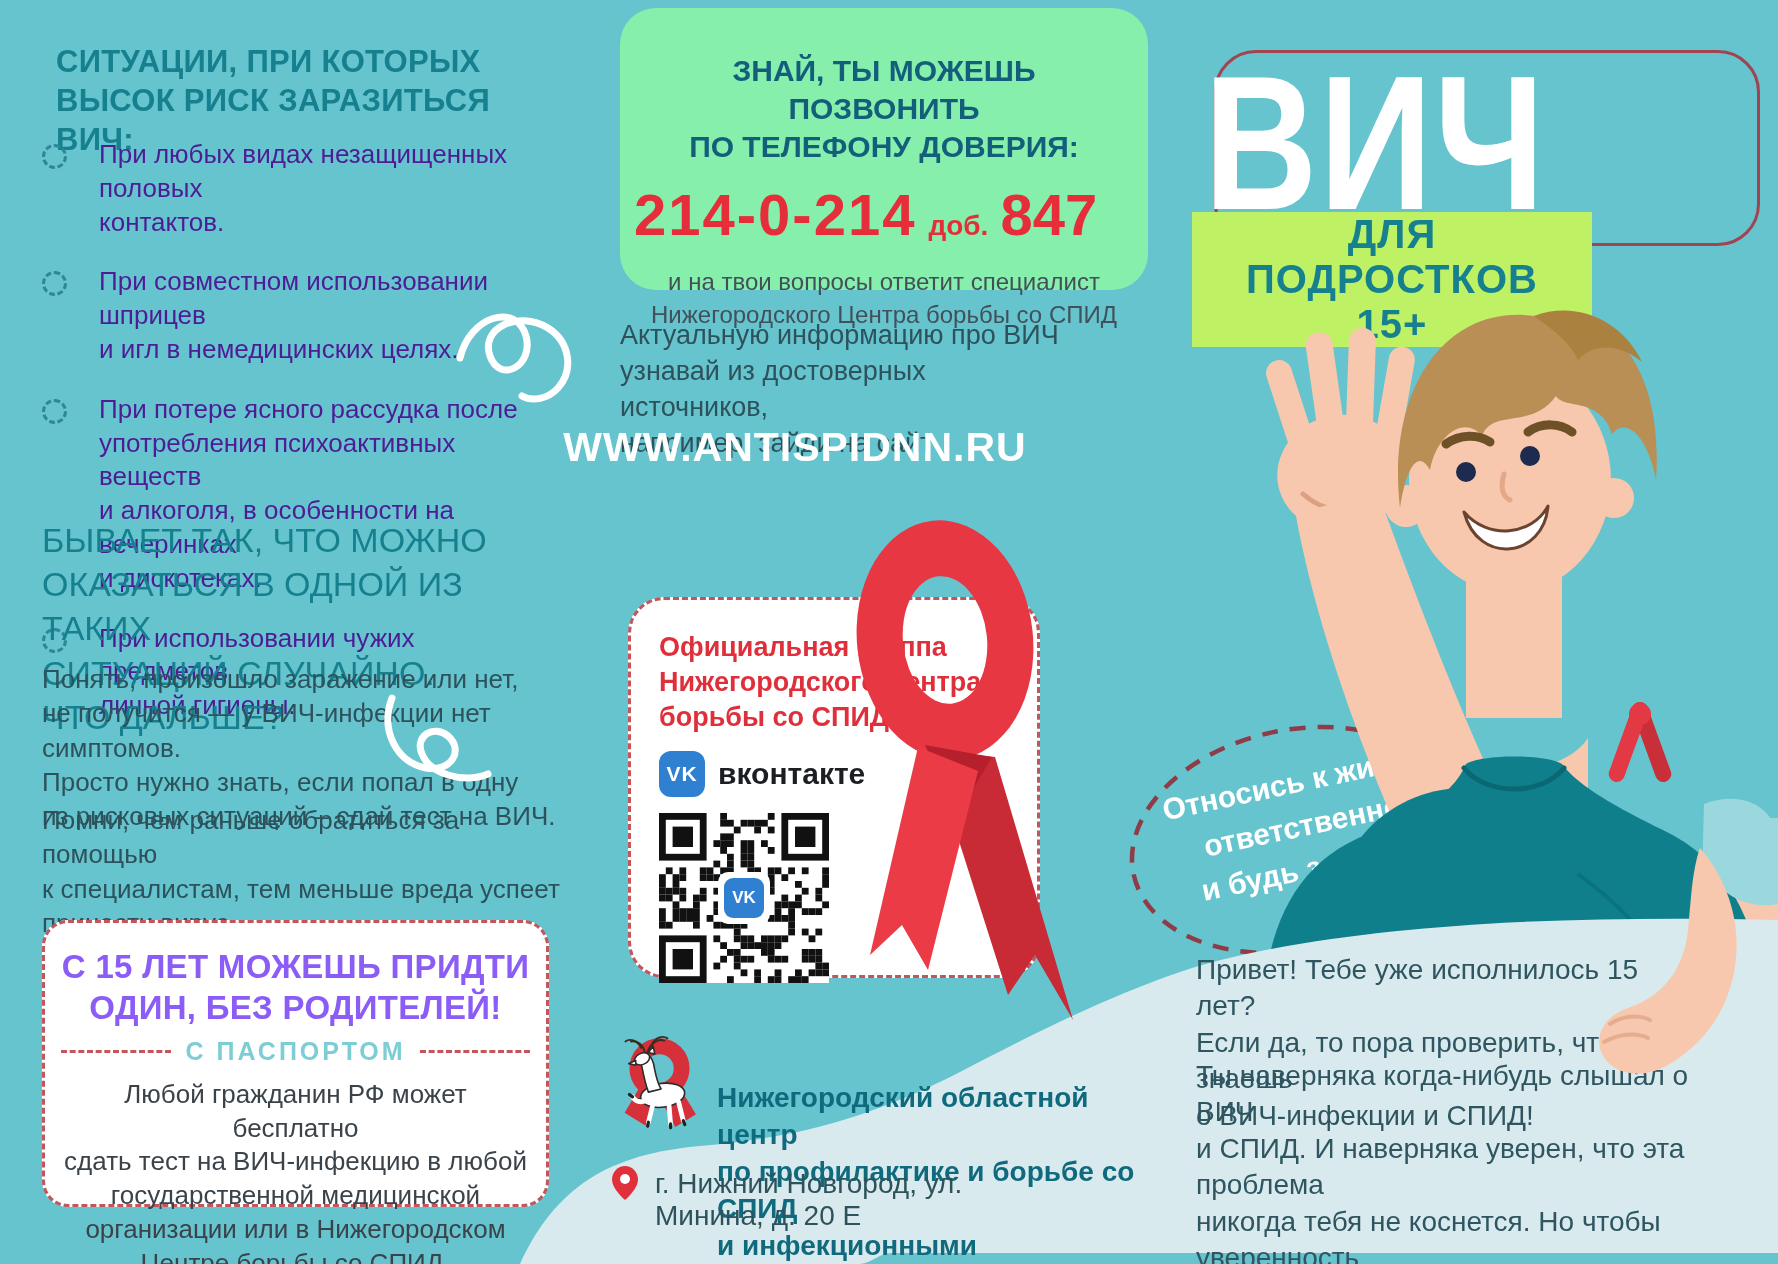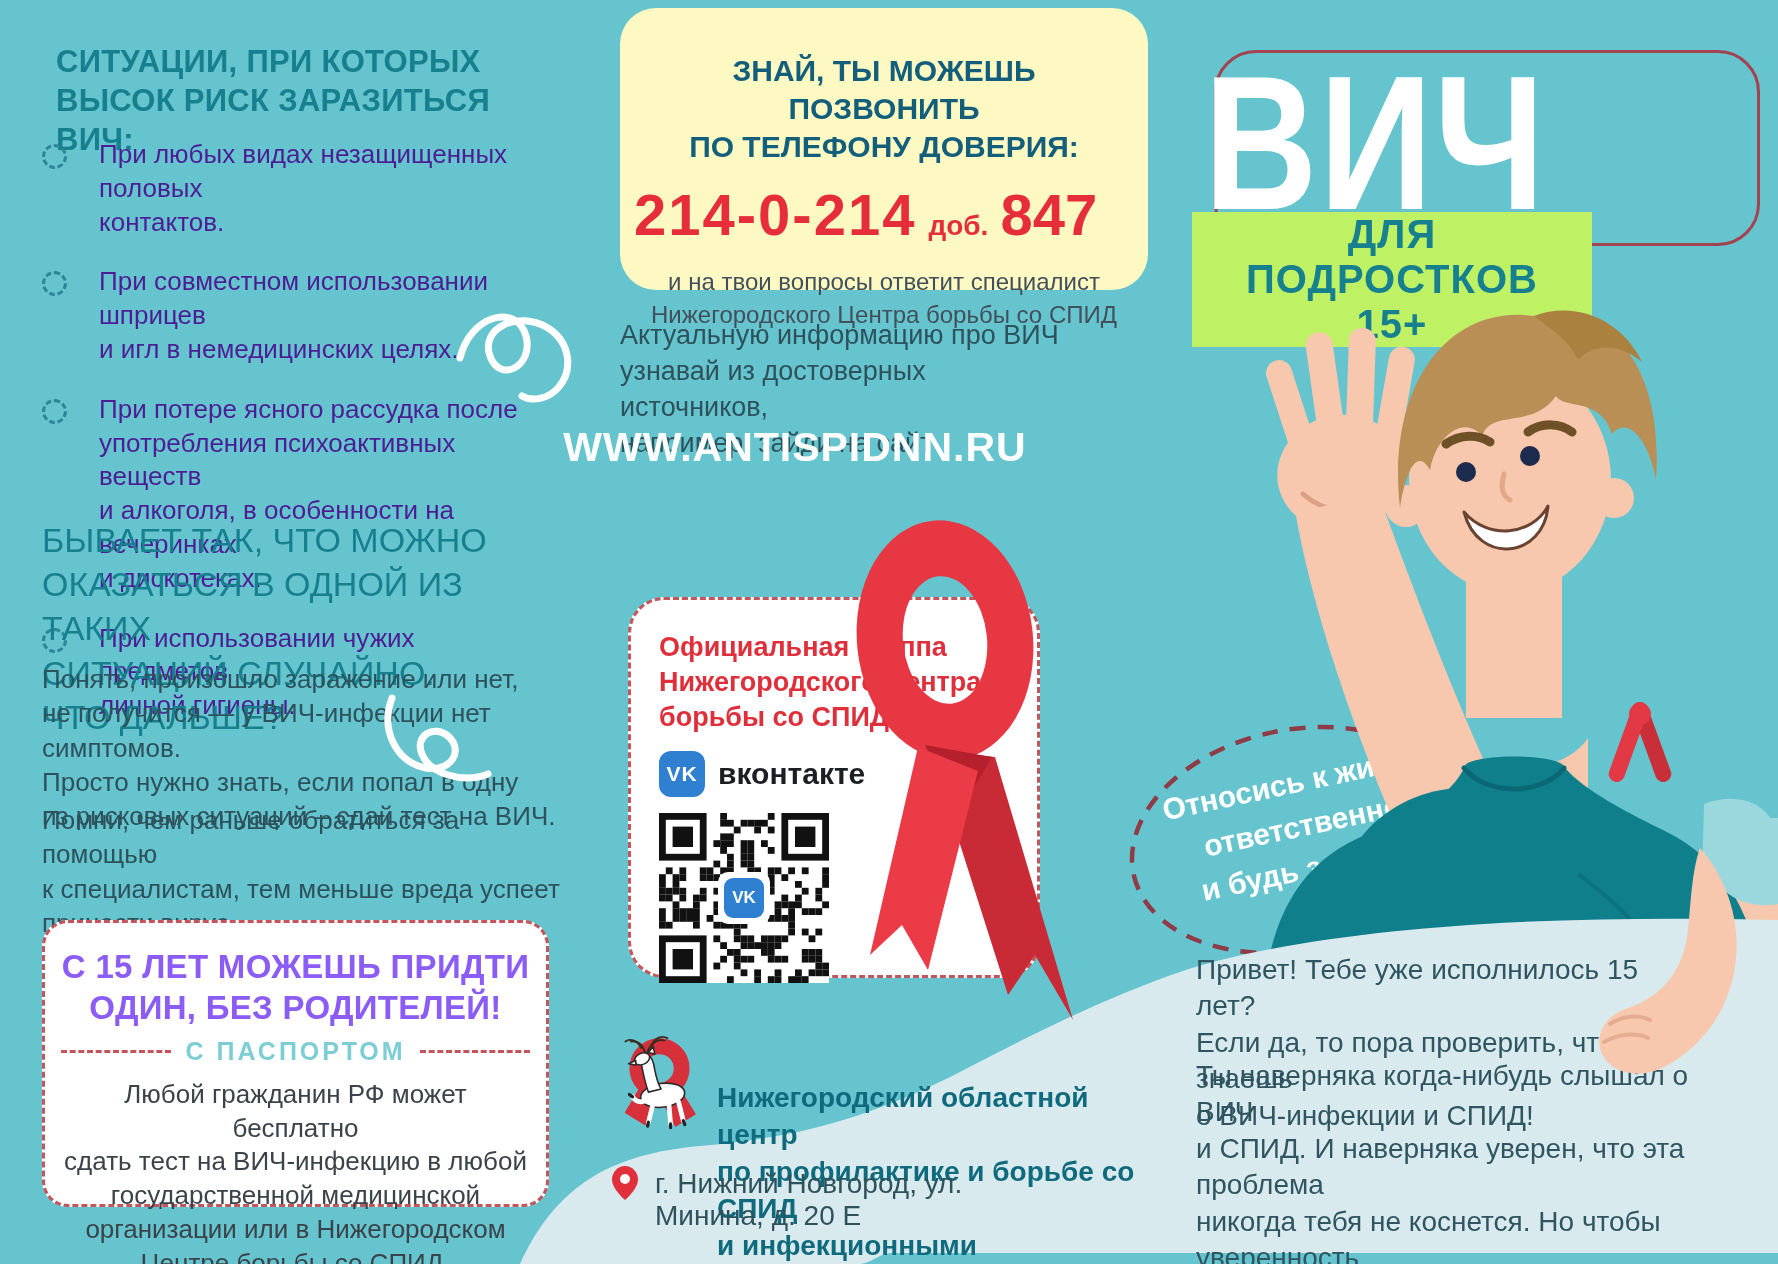--- a/index.html
+++ b/index.html
@@ -21,21 +21,21 @@
   .red-box{position:absolute;left:42px;top:920px;width:507px;height:287px;background:#fff;
            border:3px dashed #c4555a;border-radius:26px;box-sizing:border-box;
            padding:24px 14px 18px;text-align:center;}
   .red-box-title{font-size:33px;font-weight:700;color:#8b5cf6;line-height:1.24;letter-spacing:.3px;}
   .red-divider{display:flex;align-items:center;gap:14px;margin:8px 2px 12px;}
   .red-divider:before,.red-divider:after{content:"";flex:1;border-top:3px dashed #c4555a;}
   .red-divider span{font-size:25px;font-weight:700;color:#7ccdd4;letter-spacing:3px;}
   .red-box-body{font-size:26px;line-height:1.3;color:#3b434a;}
 
   
-  .hotline-card{position:absolute;left:620px;top:8px;width:528px;height:282px;background:#fef9c3;
+  .hotline-card{position:absolute;left:620px;top:8px;width:528px;height:282px;background:#86efac;
                 border-radius:36px;box-sizing:border-box;padding:44px 14px 0;text-align:center;}
   .hotline-title{font-size:30px;line-height:1.27;font-weight:700;color:#135f7b;}
   .phone-row{margin-top:15px;display:flex;align-items:baseline;gap:12px;color:#e52e39;}
   .phone-number{font-size:58px;font-weight:700;letter-spacing:2px;}
   .phone-ext-label{font-size:28px;font-weight:700;}
   .phone-ext{font-size:58px;font-weight:700;}
   .hotline-note{margin-top:18px;font-size:24px;line-height:1.35;color:#41505a;}
 
   .squiggle{position:absolute;}
   .squiggle-a{left:452px;top:292px;}

